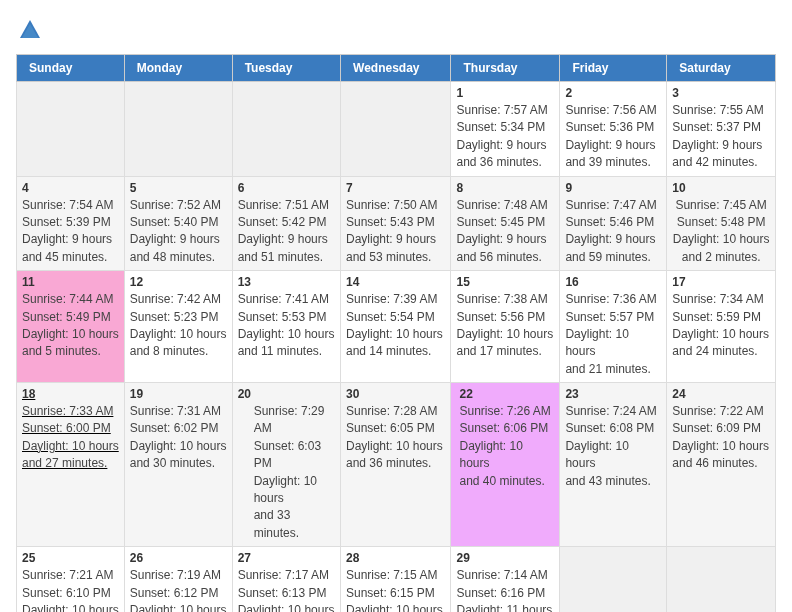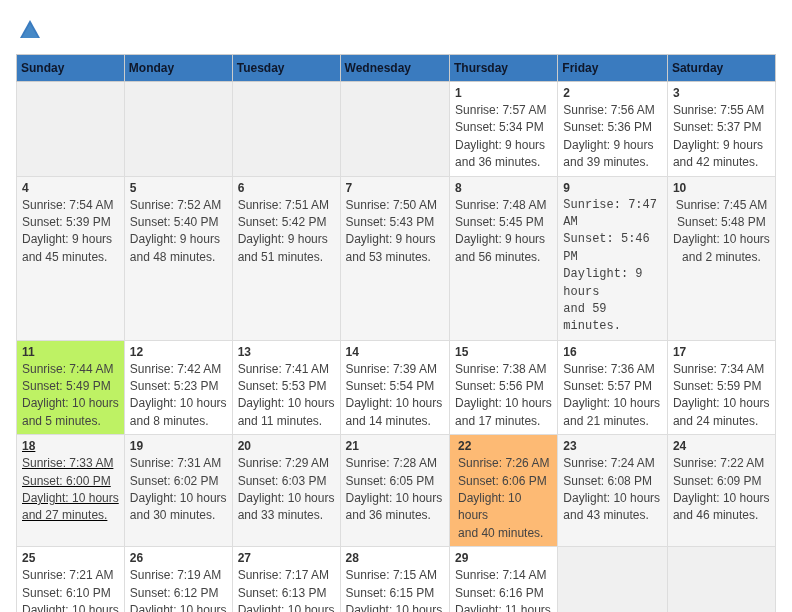--- a/index.html
+++ b/index.html
@@ -37,22 +37,22 @@
       font-size: 14px;
       color: #555;
     }
     .calendar-table {
       width: 100%;
       border-collapse: collapse;
       font-size: 11px;
     }
     .calendar-table thead tr th {
       background-color: #3a7bbf;
-      color: #0f172a;
-      padding: 6px 4px;
+      color: #ffffff;
+      padding: 6px 12px;
       text-align: left;
       font-size: 12px;
       font-weight: bold;
       border: 1px solid #ccc;
     }
     .calendar-table tbody tr td {
       vertical-align: top;
       border: 1px solid #ddd;
       padding: 4px 5px;
       width: 113px;
@@ -171,35 +171,35 @@
         </td>
         <td style="background: rgb(245, 245, 245);">
           <span class="day-number">8</span>
           <div class="day-info" style="white-space: pre-line;">Sunrise: 7:48 AM
 Sunset: 5:45 PM
 Daylight: 9 hours
 and 56 minutes.</div>
         </td>
         <td style="background: rgb(245, 245, 245);">
           <span class="day-number">9</span>
-          <div class="day-info" style="white-space: pre-line; font-family: Liberation Mono, monospace;">Sunrise: 7:47 AM
+          <div class="day-info" style="white-space: pre-line;">Sunrise: 7:47 AM
 Sunset: 5:46 PM
 Daylight: 9 hours
 and 59 minutes.</div>
         </td>
         <td style="background: rgb(245, 245, 245);">
           <span class="day-number">10</span>
           <div class="day-info" style="white-space: pre-line; text-align: center;">Sunrise: 7:45 AM
 Sunset: 5:48 PM
 Daylight: 10 hours
 and 2 minutes.</div>
         </td>
       </tr>
       <tr>
-        <td style="background: #bef264;">
+        <td style="background: #f9a8d4;">
           <span class="day-number">11</span>
           <div class="day-info" style="white-space: pre-line;">Sunrise: 7:44 AM
 Sunset: 5:49 PM
 Daylight: 10 hours
 and 5 minutes.</div>
         </td>
         <td style="background: rgb(255, 255, 255);">
           <span class="day-number">12</span>
           <div class="day-info" style="white-space: pre-line;">Sunrise: 7:42 AM
 Sunset: 5:23 PM
@@ -252,33 +252,33 @@
         </td>
         <td style="background: rgb(245, 245, 245); margin-top: 12px;">
           <span class="day-number">19</span>
           <div class="day-info" style="white-space: pre-line;">Sunrise: 7:31 AM
 Sunset: 6:02 PM
 Daylight: 10 hours
 and 30 minutes.</div>
         </td>
         <td style="background: rgb(245, 245, 245);">
           <span class="day-number">20</span>
-          <div class="day-info" style="white-space: pre-line;">Sunrise: 7:29 AM
+          <div class="day-info" style="white-space: pre-line; margin-left: 16px;">Sunrise: 7:29 AM
 Sunset: 6:03 PM
 Daylight: 10 hours
 and 33 minutes.</div>
         </td>
         <td style="background: rgb(245, 245, 245);">
-          <span class="day-number">21</span>
+          <span class="day-number">30</span>
           <div class="day-info" style="white-space: pre-line;">Sunrise: 7:28 AM
 Sunset: 6:05 PM
 Daylight: 10 hours
 and 36 minutes.</div>
         </td>
-        <td style="background: #fdba74; padding-left: 8px;">
+        <td style="background: #f0abfc; padding-left: 8px;">
           <span class="day-number">22</span>
           <div class="day-info" style="white-space: pre-line;">Sunrise: 7:26 AM
 Sunset: 6:06 PM
 Daylight: 10 hours
 and 40 minutes.</div>
         </td>
         <td style="background: rgb(245, 245, 245);">
           <span class="day-number">23</span>
           <div class="day-info" style="white-space: pre-line;">Sunrise: 7:24 AM
 Sunset: 6:08 PM

